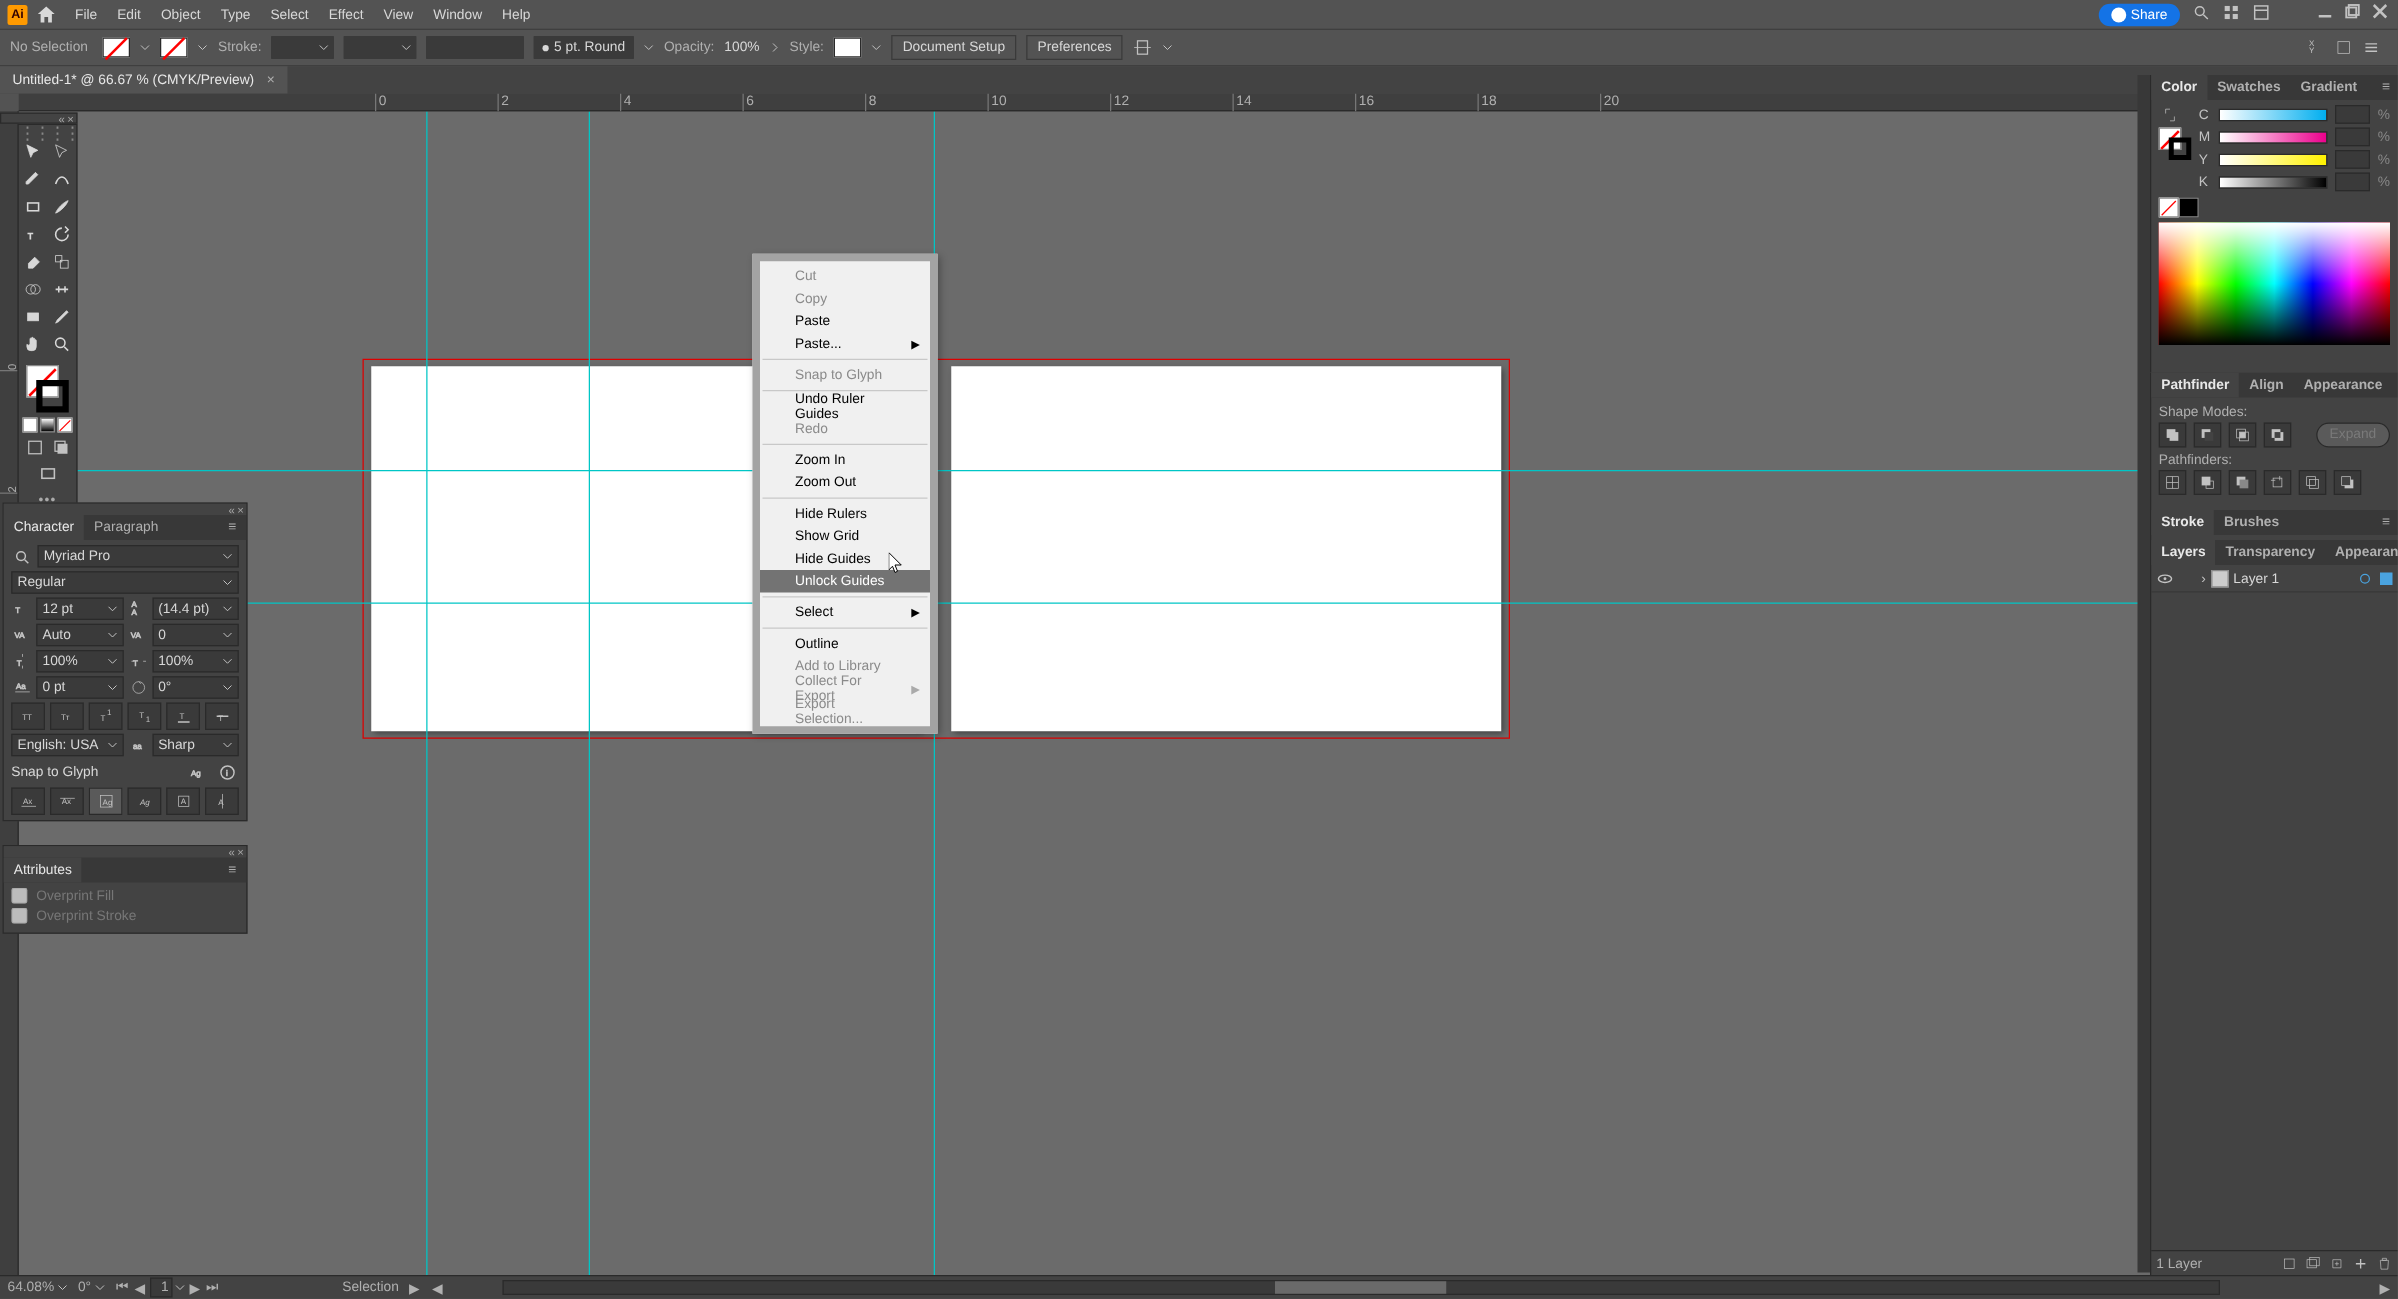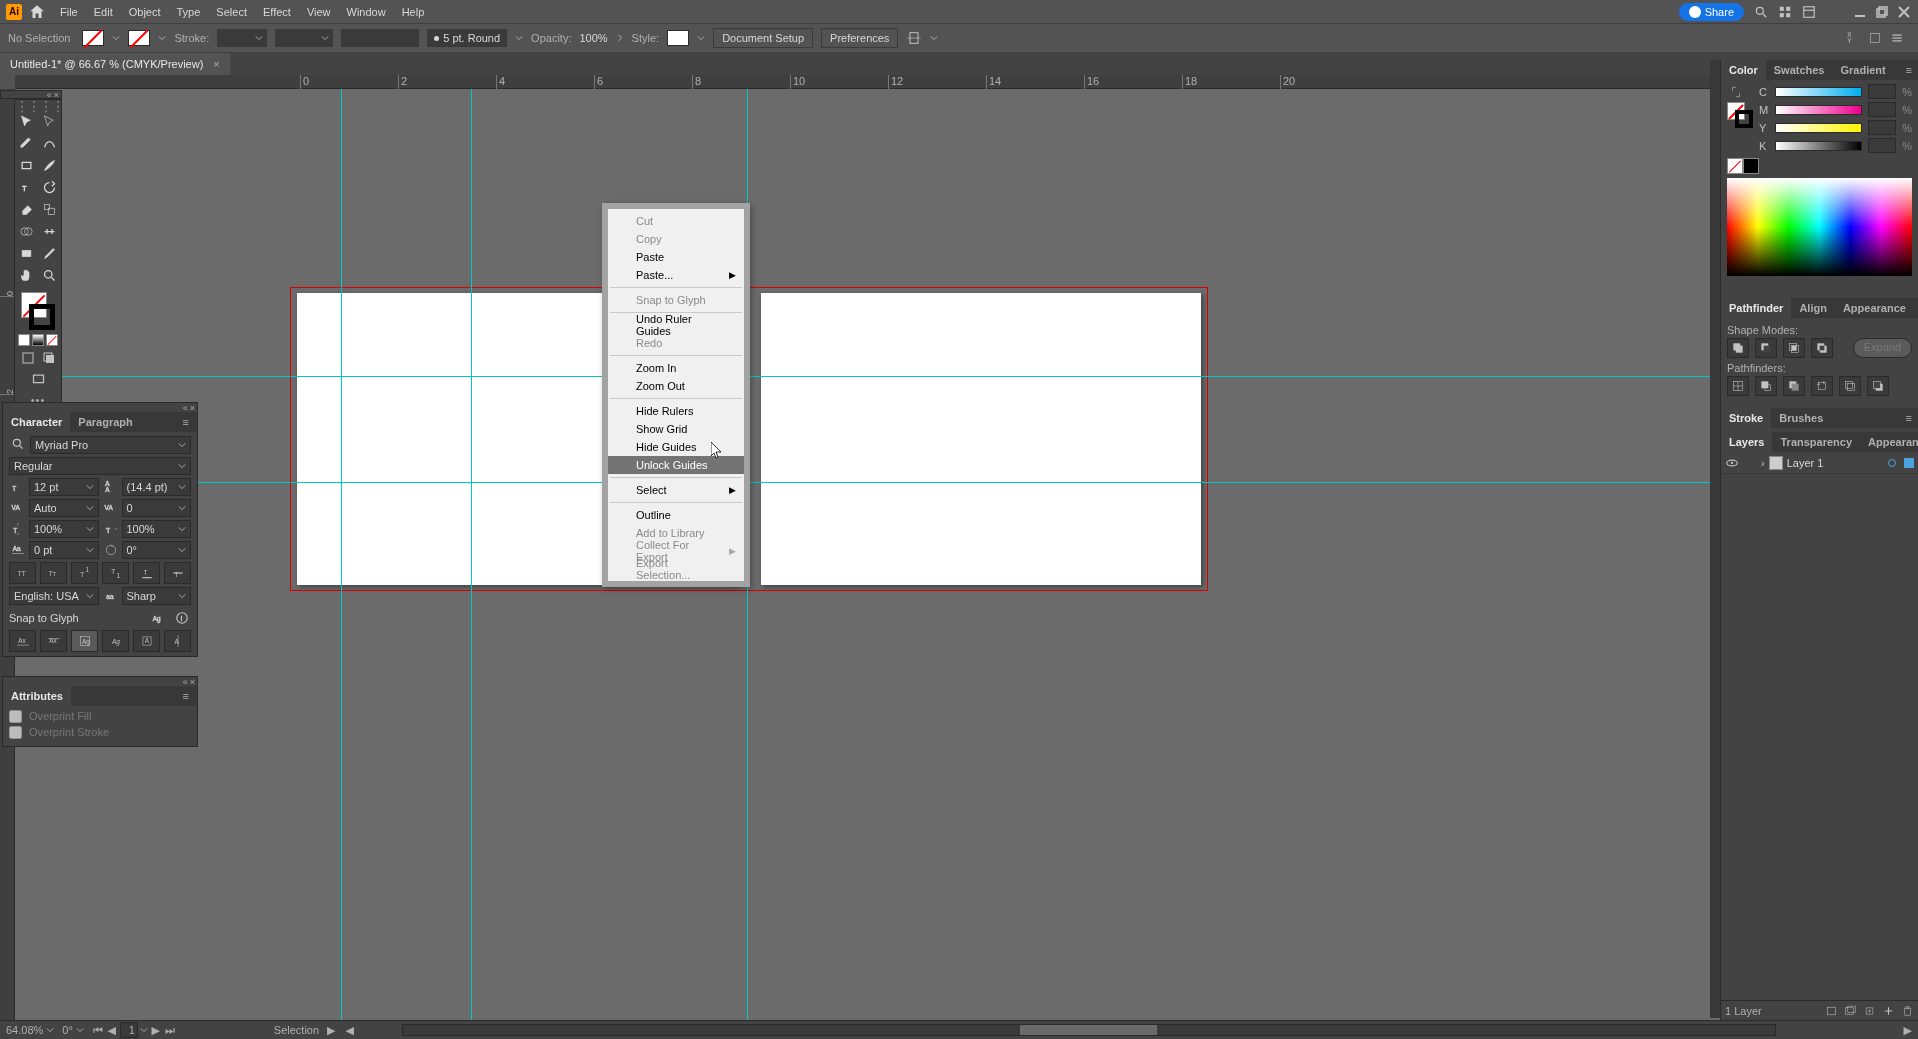--- a/index.html
+++ b/index.html
@@ -3,21 +3,21 @@
 <meta charset="utf-8">
 <style>
 * { margin: 0; padding: 0; box-sizing: border-box; font-family: "Segoe UI", Tahoma, sans-serif; font-size: 11px; user-select: none; }
 html, body { width: 1918px; height: 1039px; overflow: hidden; background: #535353; color: #d8d8d8; }
 
 
 .menubar { position: absolute; top: 0; left: 0; right: 0; height: 23px; background: #535353; display: flex; align-items: center; padding-left: 6px; }
 .menubar .ai-logo { width: 16px; height: 16px; background: #ff9a00; border-radius: 2px; margin-right: 6px; display: flex; align-items: center; justify-content: center; color: #330000; font-weight: bold; font-size: 10px; }
 .menubar .home { width: 18px; height: 18px; margin-right: 14px; color: #d8d8d8; }
 .menubar .menu { margin-right: 16px; cursor: default; }
-.menubar .right { margin-left: auto; display: flex; align-items: center; gap: 10px; padding-right: 8px; }
+.menubar .right { margin-left: auto; display: flex; gap: 10px; padding-right: 8px; }
 .share-btn { background: #1473e6; border-radius: 12px; padding: 3px 10px; display: flex; align-items: center; gap: 4px; color: #fff; font-size: 11px; }
 .share-btn .cloud { width: 12px; height: 12px; background: #fff; border-radius: 50%; }
 .iconbtn { width: 14px; height: 14px; fill: #c2c2c2; }
 .winbtn { width: 12px; height: 12px; fill: #c2c2c2; }
 
 
 .controlbar { position: absolute; top: 23px; left: 0; right: 0; height: 30px; background: #535353; border-top: 1px solid #3f3f3f; border-bottom: 1px solid #3f3f3f; display: flex; align-items: center; padding-left: 8px; gap: 8px; }
 .controlbar .sel-label { color: #b0b0b0; margin-right: 4px; }
 .swatch { width: 22px; height: 16px; border: 1px solid #2a2a2a; position: relative; background: #fff; }
 .swatch.none::after { content: ""; position: absolute; left: -2px; right: -2px; top: 50%; border-top: 2px solid red; transform: rotate(-45deg); }
@@ -62,25 +62,25 @@
 .toolbar .mini { width: 12px; height: 12px; border: 1px solid #888; }
 .toolbar .dots { text-align: center; color: #aaa; letter-spacing: 1px; margin-top: 4px; }
 .toolbar-top-handle { position:absolute; top:90px; left:0; width:62px; height:9px; background:#434343; border:1px solid #2a2a2a; z-index:5; display:flex; justify-content:flex-end; align-items:center; padding-right:2px; gap:2px;}
 .toolbar-top-handle span{ color:#aaa; font-size:9px;}
 
 
 .floatpanel { position: absolute; width: 196px; background: #434343; border: 1px solid #2a2a2a; z-index: 5; }
 .floatpanel .handle { height: 9px; background: #434343; display:flex; justify-content:flex-end; gap:2px; align-items:center; padding-right:2px;}
 .floatpanel .handle span{color:#aaa; font-size:9px;}
 .floatpanel .tabs { display: flex; background: #383838; height: 20px; align-items: center; }
-.floatpanel .tab { padding: 0 8px; height: 20px; display: flex; align-items: center; color: #b0b0b0; font-weight: bold; }
+.floatpanel .tab { padding: 0 8px; height: 20px; display: flex; align-items: center; color: #b0b0b0; }
 .floatpanel .tab.active { background: #434343; color: #e8e8e8; }
 .floatpanel .tab.burger { margin-left: auto; }
 .floatpanel .body { padding: 4px 6px; }
-.fp-row { display: flex; align-items: flex-start; gap: 3px; margin-bottom: 3px; }
+.fp-row { display: flex; align-items: flex-end; gap: 3px; margin-bottom: 3px; }
 .fp-row .half { flex:1; display:flex; align-items:center; gap:2px; }
 .fp-input { flex: 1; height: 18px; background: #3a3a3a; border: 1px solid #2a2a2a; display: flex; align-items: center; padding: 0 4px; justify-content: space-between; }
 .fp-input .chev { width: 8px; fill: #c2c2c2; }
 .fp-icon { width: 18px; height: 16px; display:flex; align-items:center; justify-content:center; }
 .fp-icon svg { width:14px; height:14px; fill:#c2c2c2; stroke:#c2c2c2;}
 .fp-btnrow { display:flex; gap:4px; margin-top:2px;}
 .fp-btn { flex:1; height:22px; background:#3a3a3a; border:1px solid #2a2a2a; display:flex; align-items:center; justify-content:center;}
 .fp-btn svg{width:14px;height:14px;fill:#c2c2c2;}
 .fp-foot { display:flex; justify-content:space-between; align-items:center; padding: 2px 0; margin-top:2px;}
 

